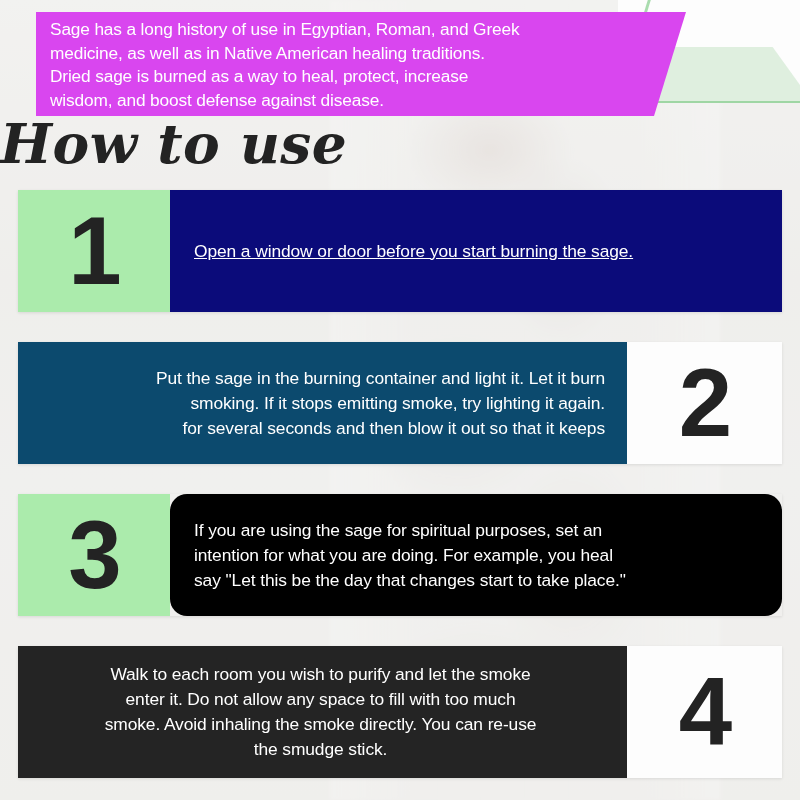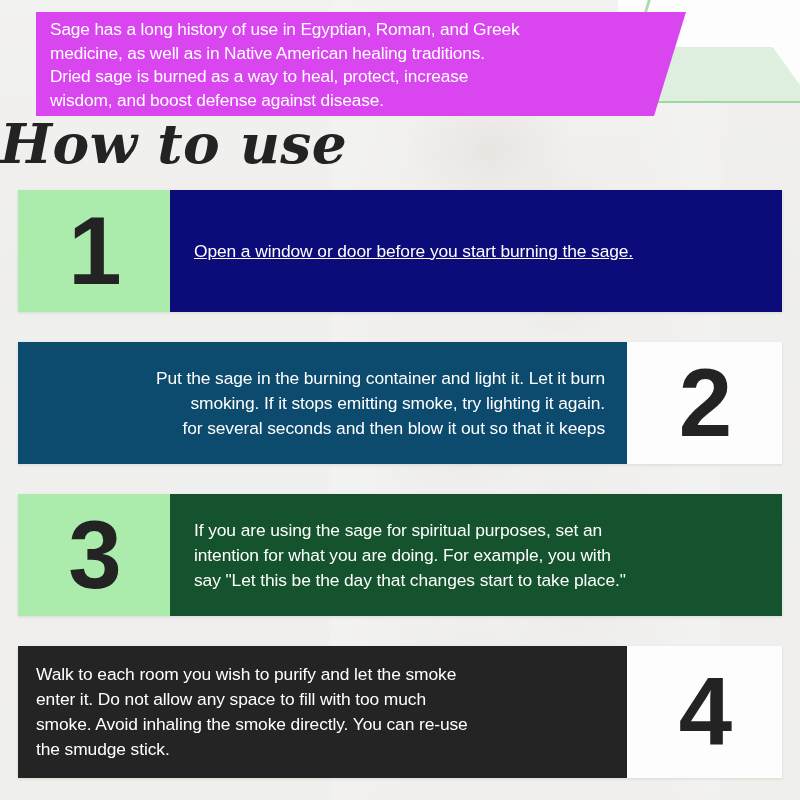--- a/index.html
+++ b/index.html
@@ -178,28 +178,28 @@
 
   
   #card-2 { left: 18px; top: 342px; width: 764px; height: 122px; }
   #card-2 .body-panel { background: #0c4a6e; order: 1; justify-content: flex-end; }
   #card-2 .num-panel { width: 155px; background: #fdfdfd; order: 2; }
   #card-2 .body-text { text-align: right; padding-right: 22px; padding-left: 18px; }
 
   
   #card-3 { left: 18px; top: 494px; width: 764px; height: 122px; }
   #card-3 .num-panel { width: 152px; background: #abebac; }
-  #card-3 .body-panel { background: #14532d; }
+  #card-3 .body-panel { background: #000000; border-radius: 17px; }
   #card-3 .body-text { text-align: left; padding-left: 24px; padding-right: 18px; }
 
   
   #card-4 { left: 18px; top: 646px; width: 764px; height: 132px; }
   #card-4 .body-panel { background: #242424; order: 1; }
   #card-4 .num-panel { width: 155px; background: #fdfdfd; order: 2; }
-  #card-4 .body-text { text-align: left; padding-right: 22px; padding-left: 18px; }
+  #card-4 .body-text { text-align: center; padding-right: 22px; padding-left: 18px; }
 
   .line { display: block; }
 </style>
 </head>
 <body>
 
 <div id="infographic">
 
   <div class="bg-wash"></div>
   <div class="bg-photo"></div>
@@ -245,21 +245,21 @@
     </div>
   </div>
 
   <div class="card" id="card-3">
     <div class="num-panel">
       <span class="num">3</span>
     </div>
     <div class="body-panel">
       <div class="body-text">
         <span class="line">If you are using the sage for spiritual purposes, set an</span>
-        <span class="line">intention for what you are doing. For example, you with</span>
+        <span class="line">intention for what you are doing. For example, you heal</span>
         <span class="line">say "Let this be the day that changes start to take place."</span>
       </div>
     </div>
   </div>
 
   <div class="card" id="card-4">
     <div class="body-panel">
       <div class="body-text">
         <span class="line">Walk to each room you wish to purify and let the smoke</span>
         <span class="line">enter it. Do not allow any space to fill with too much</span>

